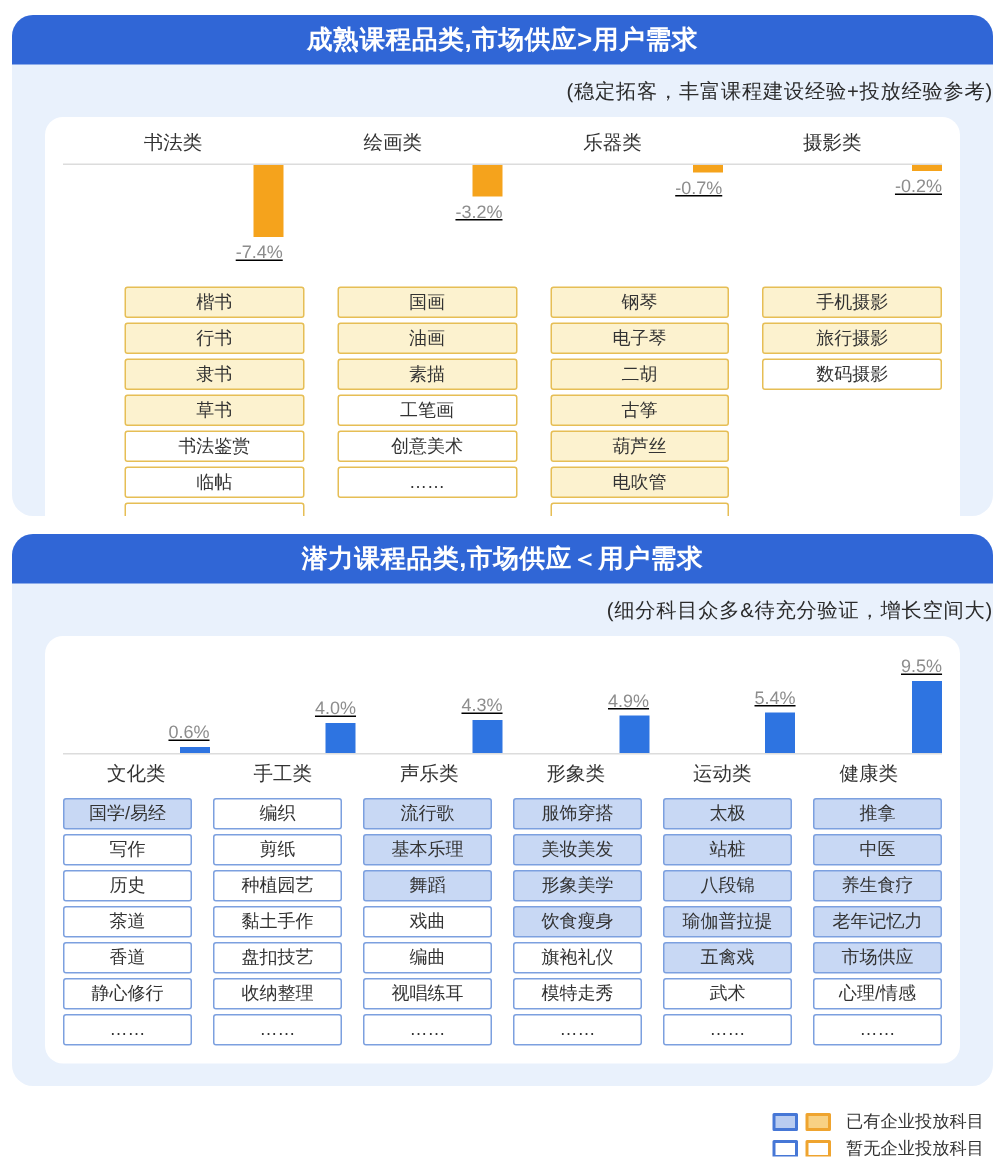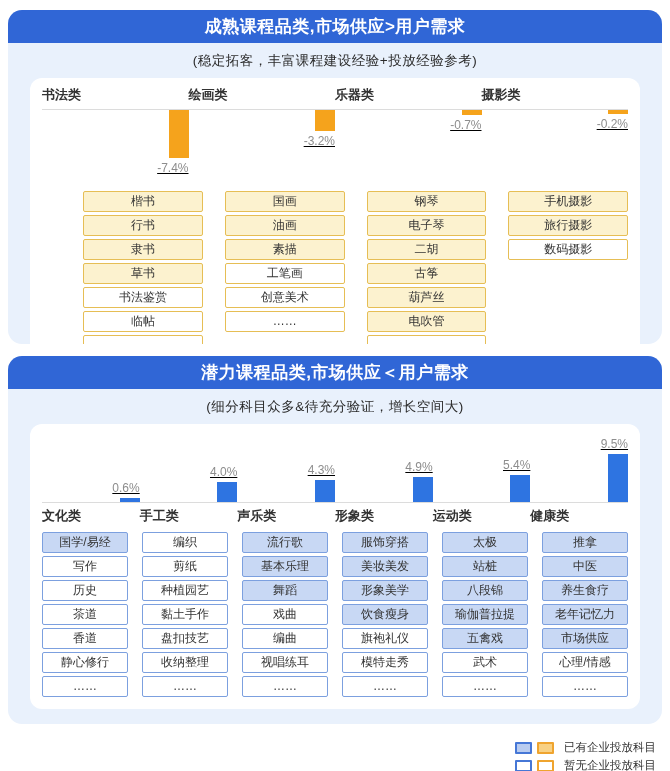--- a/index.html
+++ b/index.html
@@ -13,30 +13,30 @@
     background:var(--panel-bg,#E9F1FC);
   }
   .panel-a{margin-top:10px;height:334px;}
   .panel-b{margin-top:12px;height:368px;}
   .panel-header{
     height:33px;background:var(--header-blue,#3066D6);color:#fff;
     display:flex;align-items:center;justify-content:center;
     font-size:17px;font-weight:bold;letter-spacing:0.5px;
   }
   .panel-subtitle{
-    text-align:center;font-size:13.5px;color:#2b2b2b;
+    text-align:right;font-size:13.5px;color:#2b2b2b;
     padding:9px 0 8px;letter-spacing:0.5px;
   }
   .card{
     background:#fff;border-radius:12px;margin:0 22px;
     padding:8px 12px 12px;
   }
   
   .cat-row{display:flex;}
-  .cat-row .cat{flex:1;text-align:left;font-size:13px;font-weight:bold;color:#333;padding-bottom:5px;}
+  .cat-row .cat{flex:1;text-align:center;font-size:13px;font-weight:normal;color:#333;padding-bottom:5px;}
   .axis{height:1px;background:var(--axis-gray,#DCDCDC);}
   .bars-row{display:flex;}
   .bars-row.down{height:74px;}
   .bars-row.up{height:70px;align-items:flex-end;}
   .bar-cell{flex:1;display:flex;flex-direction:column;align-items:flex-end;text-decoration:underline;}
   .bar-cell.up{justify-content:flex-end;height:100%;}
   .bar{width:20px;}
   .bar.orange{background:var(--bar-orange,#F5A31C);}
   .bar.blue{background:var(--bar-blue,#2E74E1);}
   .pct{font-size:12px;color:var(--value-label-gray,#8D8D8D);}

